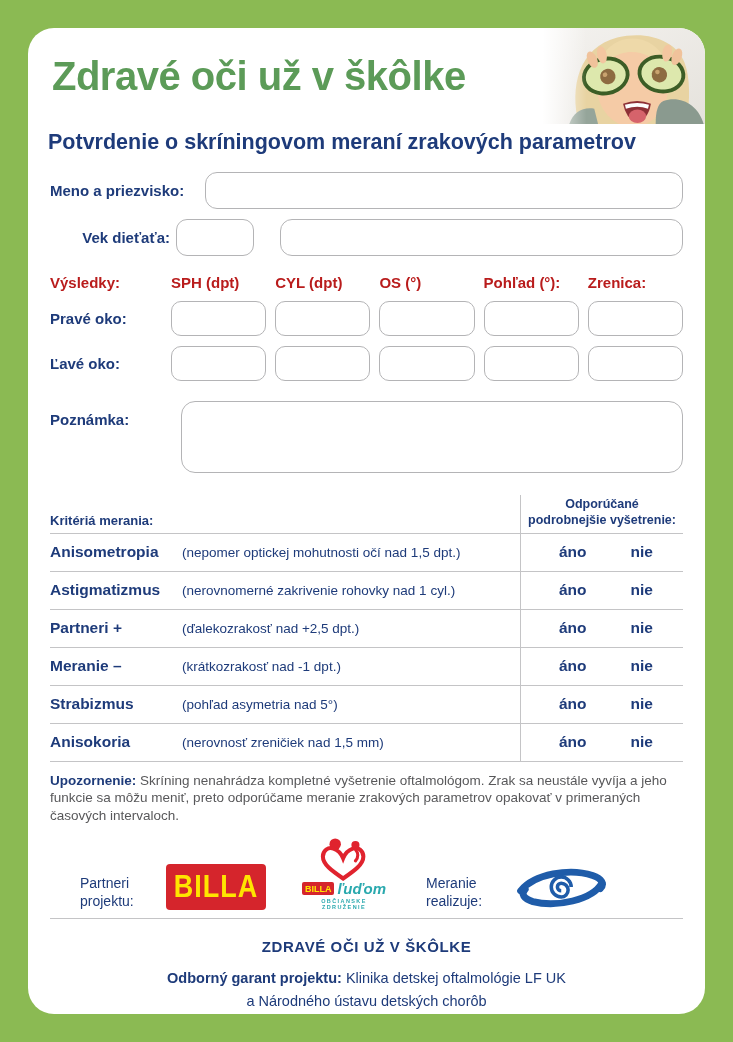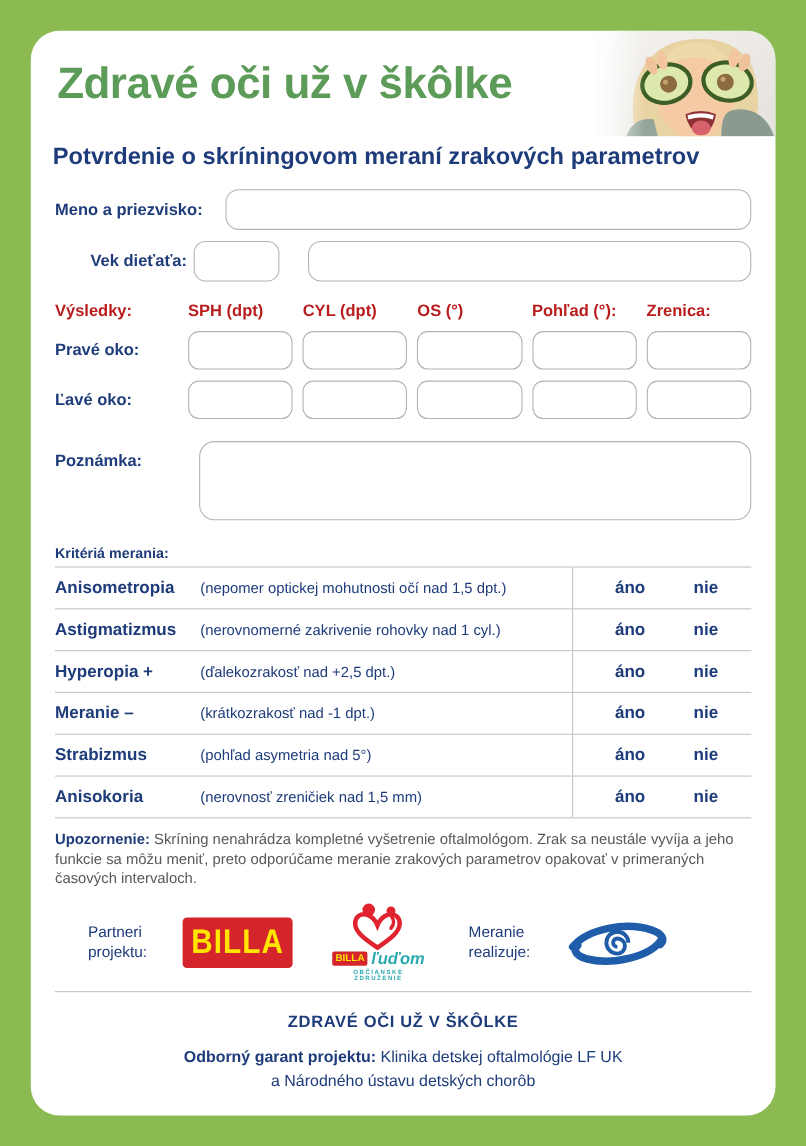--- a/index.html
+++ b/index.html
@@ -73,21 +73,21 @@
   .cdesc{font-size:13.5px;color:#1e3b7a;}
   .crow-right{
     width:163px;box-sizing:border-box;border-left:1px solid #c4c4c6;
     display:flex;align-items:center;padding-left:38px;gap:44px;
   }
   .opt{font-size:15.5px;font-weight:bold;color:#1e3b7a;cursor:pointer;}
   
   .notice{margin-top:10px;font-size:13.5px;line-height:1.32;color:#58585a;}
   .notice b{color:#1e3b7a;}
   
-  .partners{display:flex;align-items:center;margin-top:6px;height:72px;}
+  .partners{display:flex;align-items:flex-end;margin-top:6px;height:72px;}
   .p-label{margin-left:30px;width:72px;font-size:14px;color:#1e3b7a;line-height:1.25;}
   .billa-logo{
     margin-left:14px;width:100px;height:46px;background:#d5252c;border-radius:4px;
     display:flex;align-items:center;justify-content:center;
   }
   .billa-logo span{
     color:#ffe500;font-weight:bold;font-size:27px;letter-spacing:1px;
     transform:scaleY(1.15);
   }
   .ludom{margin-left:36px;width:84px;text-align:center;}
@@ -204,20 +204,24 @@
       </div>
 
       <div class="note-row">
         <span class="lbl">Poznámka:</span>
         <textarea class="box inp-note" style=""></textarea>
       </div>
 
       <div class="crit">
         <div class="crit-head">
           <div class="crit-head-left">Kritériá merania:</div>
+          <div class="crit-head-right">
+            <div>Odporúčané</div>
+            <div>podrobnejšie vyšetrenie:</div>
+          </div>
         </div>
 
         <div class="crow">
           <div class="crow-left">
             <span class="cname">Anisometropia</span>
             <span class="cdesc">(nepomer optickej mohutnosti očí nad 1,5 dpt.)</span>
           </div>
           <div class="crow-right">
             <span class="opt">áno</span>
             <span class="opt">nie</span>
@@ -230,21 +234,21 @@
             <span class="cdesc">(nerovnomerné zakrivenie rohovky nad 1 cyl.)</span>
           </div>
           <div class="crow-right">
             <span class="opt">áno</span>
             <span class="opt">nie</span>
           </div>
         </div>
 
         <div class="crow">
           <div class="crow-left">
-            <span class="cname">Hyperopia +</span>
+            <span class="cname">Partneri +</span>
             <span class="cdesc">(ďalekozrakosť nad +2,5 dpt.)</span>
           </div>
           <div class="crow-right">
             <span class="opt">áno</span>
             <span class="opt">nie</span>
           </div>
         </div>
 
         <div class="crow">
           <div class="crow-left">

